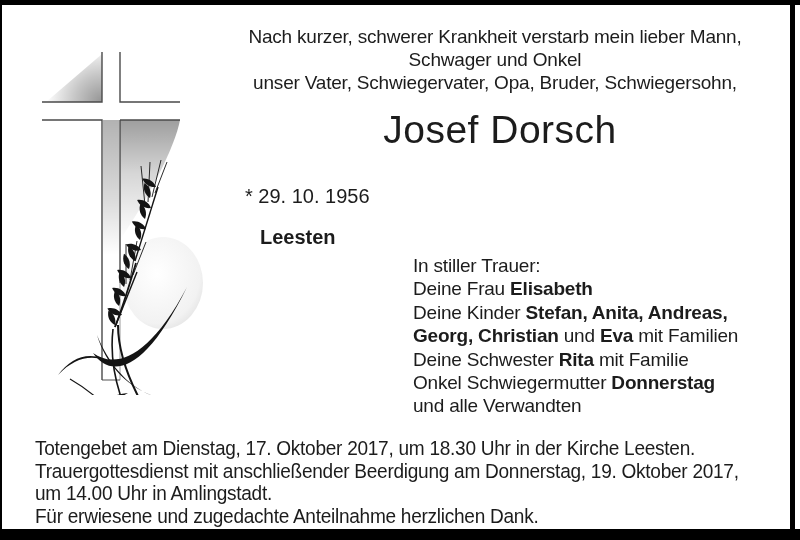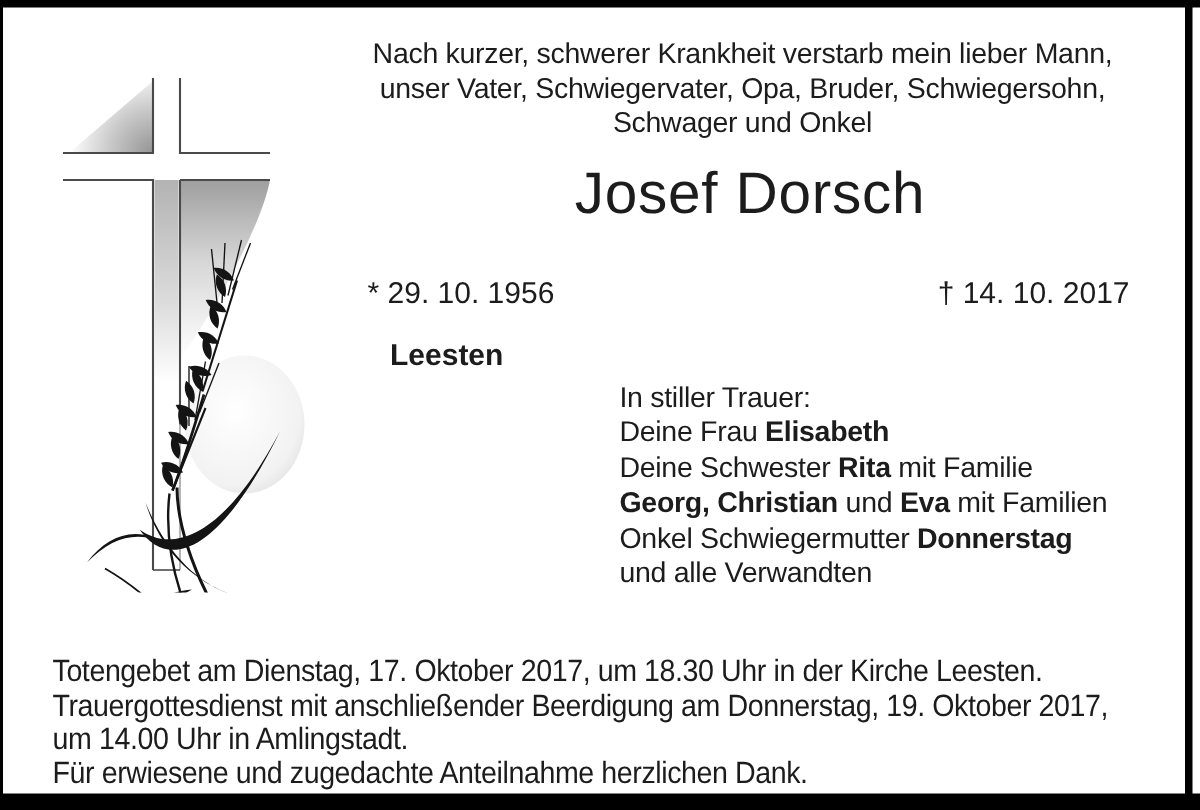--- a/index.html
+++ b/index.html
@@ -141,38 +141,38 @@
       <path d="M58,390 C78,368 94,360 113,358 C90,371 73,381 58,390 Z"></path>
       <g stroke="#141414" stroke-width="1.2" fill="none">
         <path d="M55,344 Q76,356 96,376"></path>
         <path d="M109,366 Q115,378 119,392"></path>
       </g>
     </g>
   </svg>
 
   <div class="intro">
     <div>Nach kurzer, schwerer Krankheit verstarb mein lieber Mann,</div>
+    <div>Schwager und Onkel</div>
     <div>unser Vater, Schwiegervater, Opa, Bruder, Schwiegersohn,</div>
-    <div>Schwager und Onkel</div>
   </div>
 
   <div class="deceased-name">Josef Dorsch</div>
 
   <div class="dates">
     <span>* 29. 10. 1956</span>
-    <span>† 14. 10. 2017</span>
   </div>
 
   <div class="place">Leesten</div>
 
   <div class="mourning">
     <div>In stiller Trauer:</div>
     <div><span>Deine Frau </span><span class="b">Elisabeth</span></div>
+    <div><span>Deine Kinder </span><span class="b">Stefan, Anita, Andreas,</span></div>
+    <div><span class="b">Georg, Christian</span><span> und </span><span class="b">Eva</span><span> mit Familien</span></div>
     <div><span>Deine Schwester </span><span class="b">Rita</span><span> mit Familie</span></div>
-    <div><span class="b">Georg, Christian</span><span> und </span><span class="b">Eva</span><span> mit Familien</span></div>
     <div><span>Onkel Schwiegermutter </span><span class="b">Donnerstag</span></div>
     <div><span>und alle Verwandten</span></div>
   </div>
 
   <div class="funeral">
     <div>Totengebet am Dienstag, 17. Oktober 2017, um 18.30 Uhr in der Kirche Leesten.</div>
     <div>Trauergottesdienst mit anschließender Beerdigung am Donnerstag, 19. Oktober 2017,</div>
     <div>um 14.00 Uhr in Amlingstadt.</div>
     <div>Für erwiesene und zugedachte Anteilnahme herzlichen Dank.</div>
   </div>

